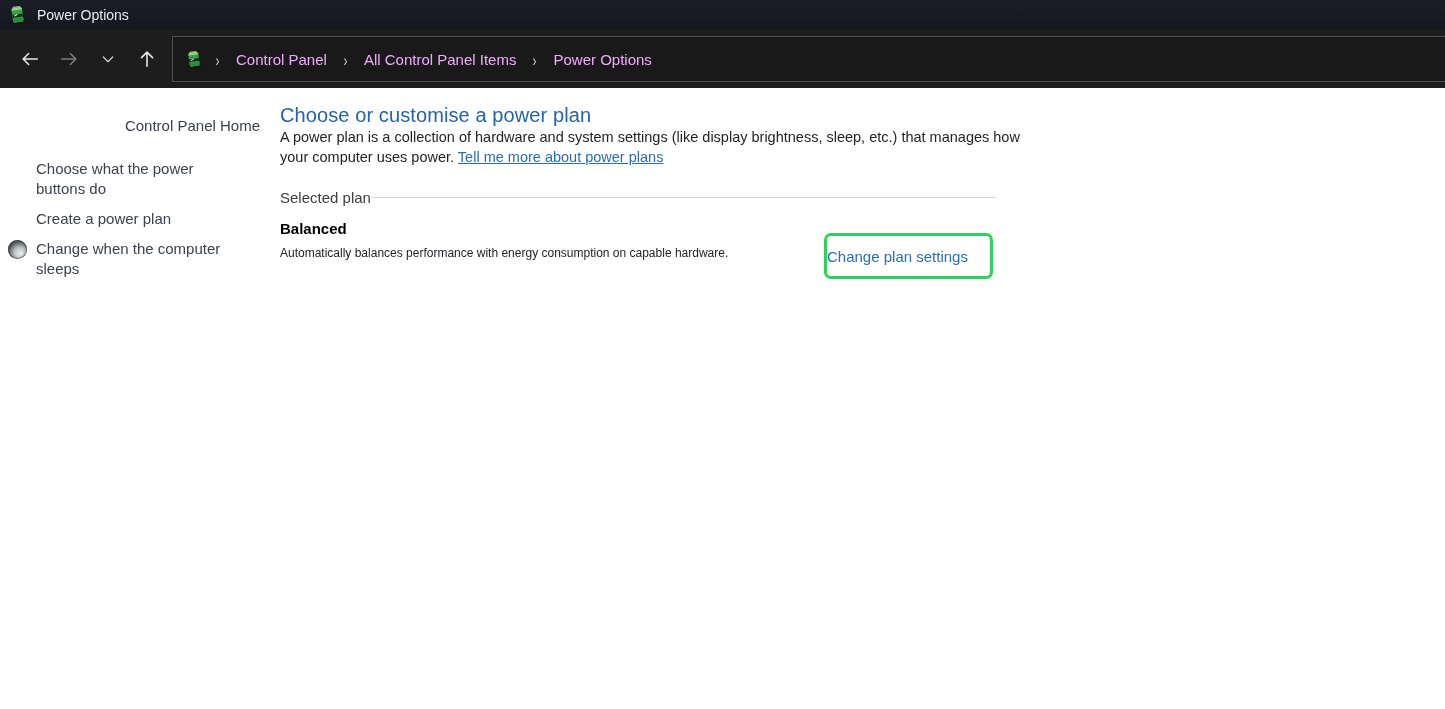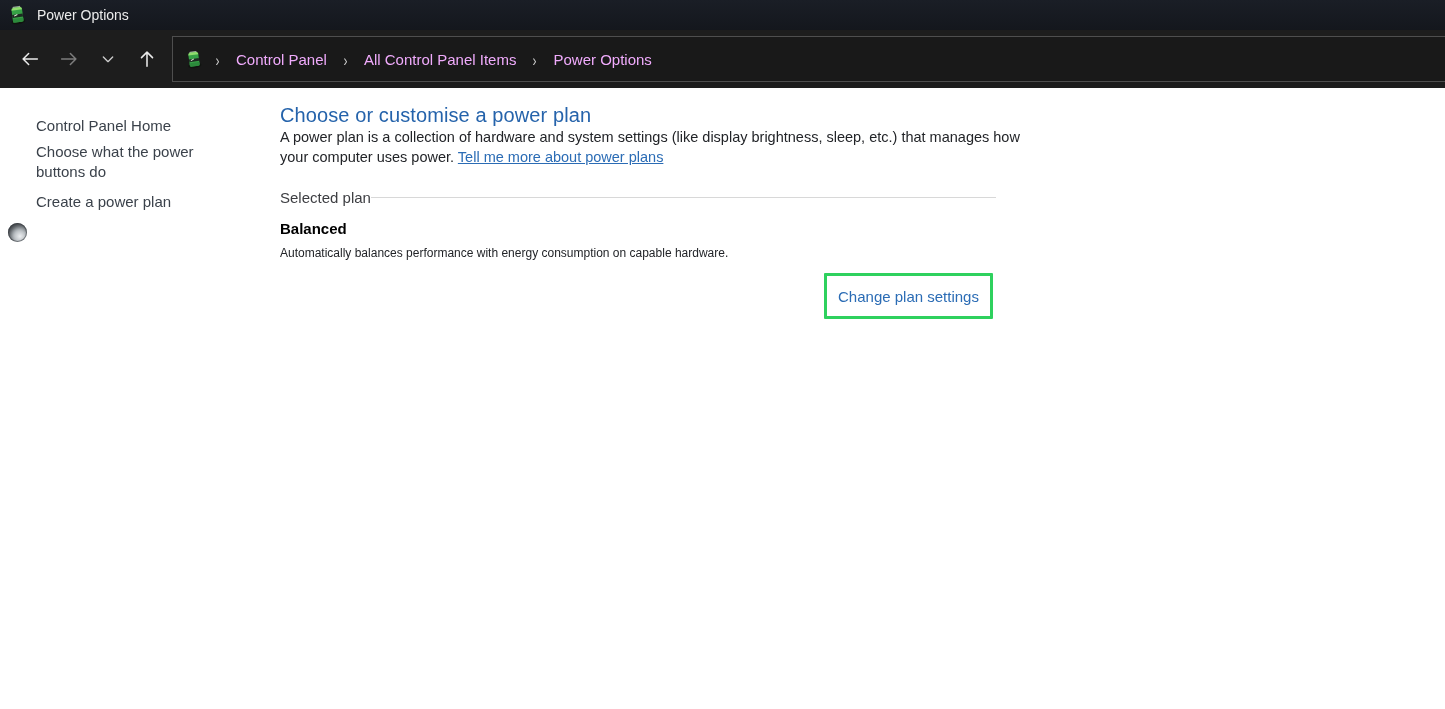--- a/index.html
+++ b/index.html
@@ -48,21 +48,21 @@
   .batt { display: inline-block; }
 
   
   .content { position: relative; height: 621px; background: #ffffff; }
 
   .sidebar {
     position: absolute; left: 0; top: 0;
     width: 260px; padding: 29px 0 0 36px;
     font-size: 15px; color: #3b424b;
   }
-  .sidebar .home { margin-bottom: 8px; cursor: pointer; }
+  .sidebar .home { margin-bottom: 25px; cursor: pointer; text-align: right; }
   .task {
     position: relative; width: 200px;
     line-height: 20px; margin-bottom: 10px;
     cursor: pointer;
   }
   .orb-icon {
     position: absolute; left: -28px; top: 1px;
     width: 19px; height: 19px; border-radius: 50%;
     background: radial-gradient(circle at 63% 70%, #eceef0 0%, #bcc1c5 32%, #7a8085 68%, #43484c 100%);
     box-shadow: inset 0 0 0 1px rgba(55,59,63,0.55), inset 2px 3px 4px rgba(25,28,31,0.55);
@@ -86,24 +86,23 @@
     font-size: 15px; color: #3d3e42;
   }
   .section-rule { flex: 1; height: 1px; background: #d8d8d8; }
 
   .plan-name { margin-top: 14px; font-size: 15px; font-weight: 700; color: #000000; }
   .plan-desc { margin-top: 9px; font-size: 12px; color: #222428; }
 
   .highlight-box {
     position: absolute; left: 544px; top: 145px;
     width: 169px; height: 46px;
-    border: 3px solid #2ed15e; border-radius: 1px;
-    display: flex; align-items: center; justify-content: center;
+    border: 3px solid #2ed15e; border-radius: 7px;
+    display: flex; align-items: center; justify-content: flex-start;
     background: transparent;
-    margin-top: 40px;
   }
   .change-link { color: #2b6cb5; font-size: 15px; cursor: pointer; white-space: nowrap; }
 </style>
 </head>
 <body>
 
 <div class="titlebar">
   <svg class="batt" width="17" height="20" viewBox="0 0 17 20">
     <g transform="rotate(-8 8.5 10)">
       <ellipse cx="8.5" cy="16.5" rx="7" ry="2.6" fill="#10140f"></ellipse>
@@ -164,20 +163,21 @@
 </div>
 
 <div class="content">
 
   <div class="sidebar">
     <div class="home">Control Panel Home</div>
     <div class="task">Choose what the power buttons do</div>
     <div class="task">Create a power plan</div>
     <div class="task">
       <span class="orb-icon"></span>
+      <span>Change when the computer sleeps</span>
     </div>
   </div>
 
   <div class="main">
     <h1 class="heading">Choose or customise a power plan</h1>
 
     <div class="intro"><span>A power plan is a collection of hardware and system settings (like display brightness, sleep, etc.) that manages how your computer uses power. </span><span class="textlink">Tell me more about power plans</span></div>
 
     <div class="section-row">
       <span>Selected plan</span>

